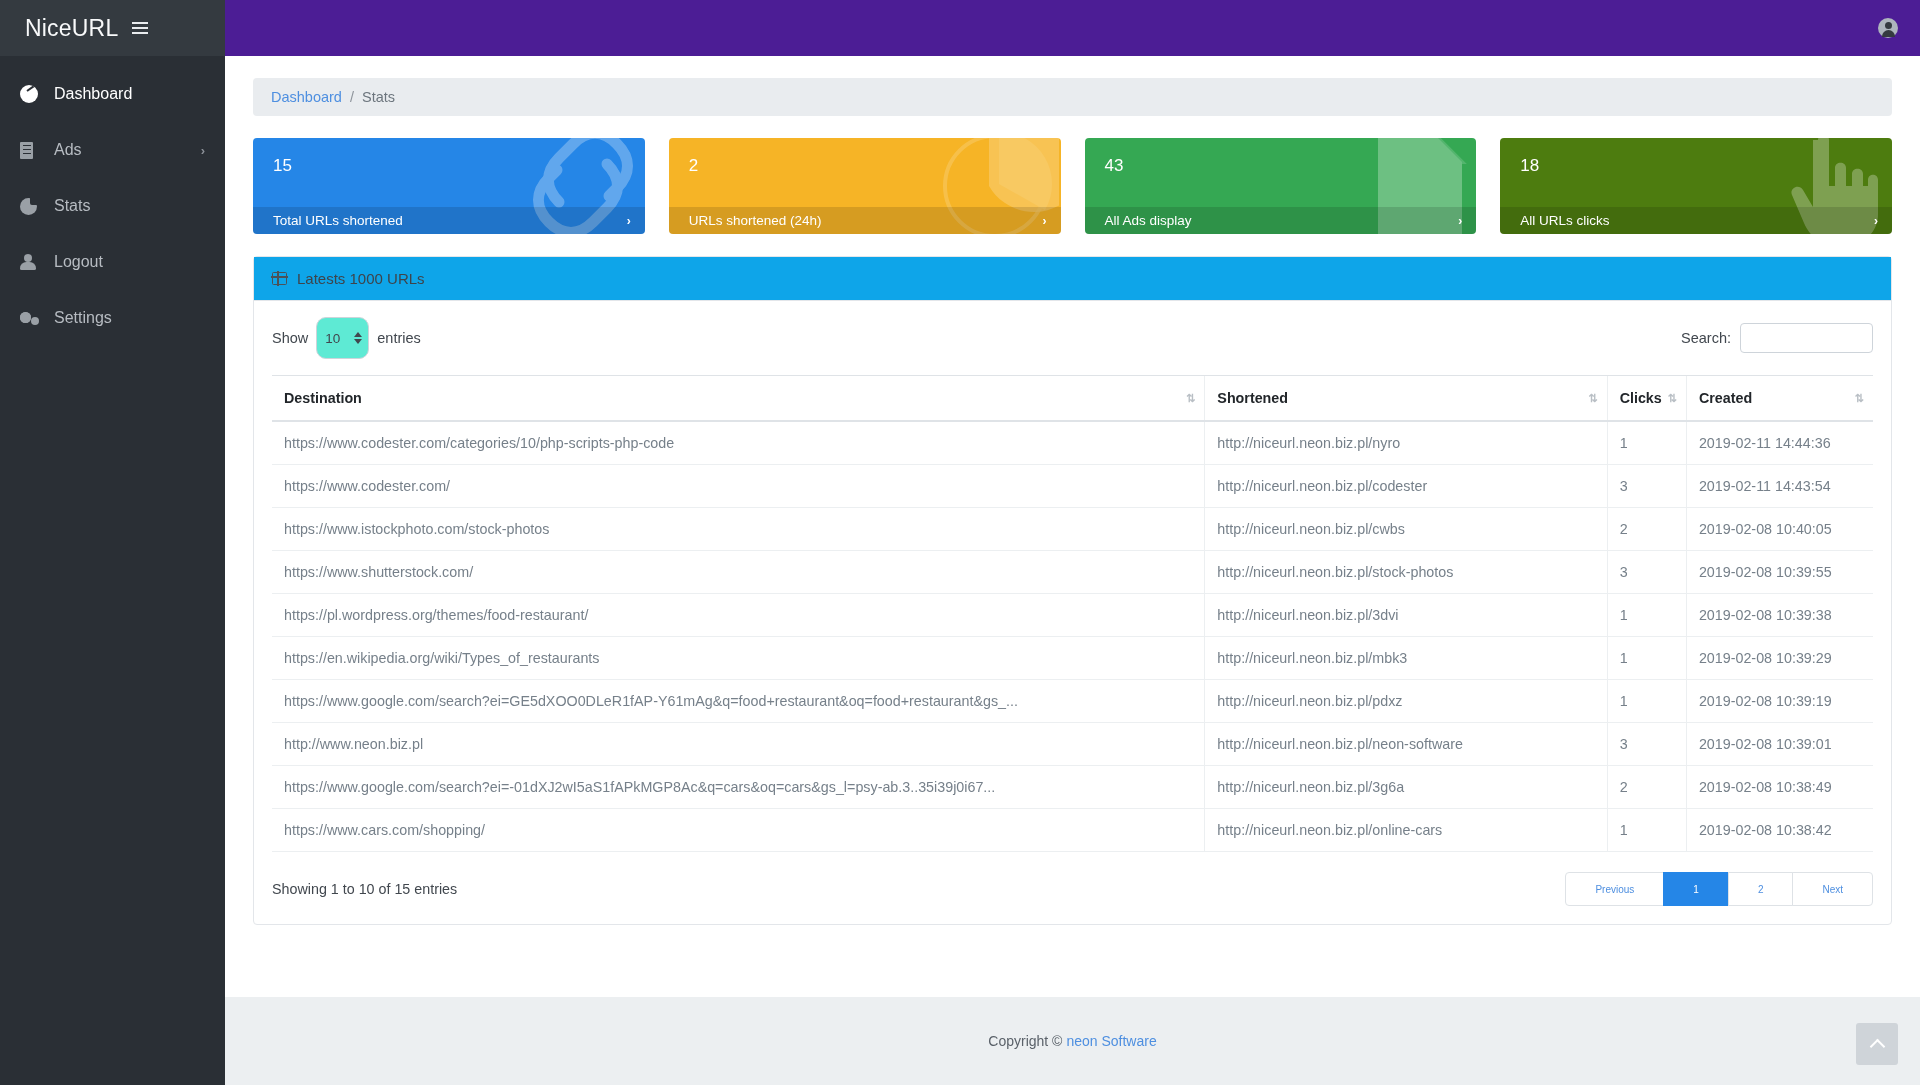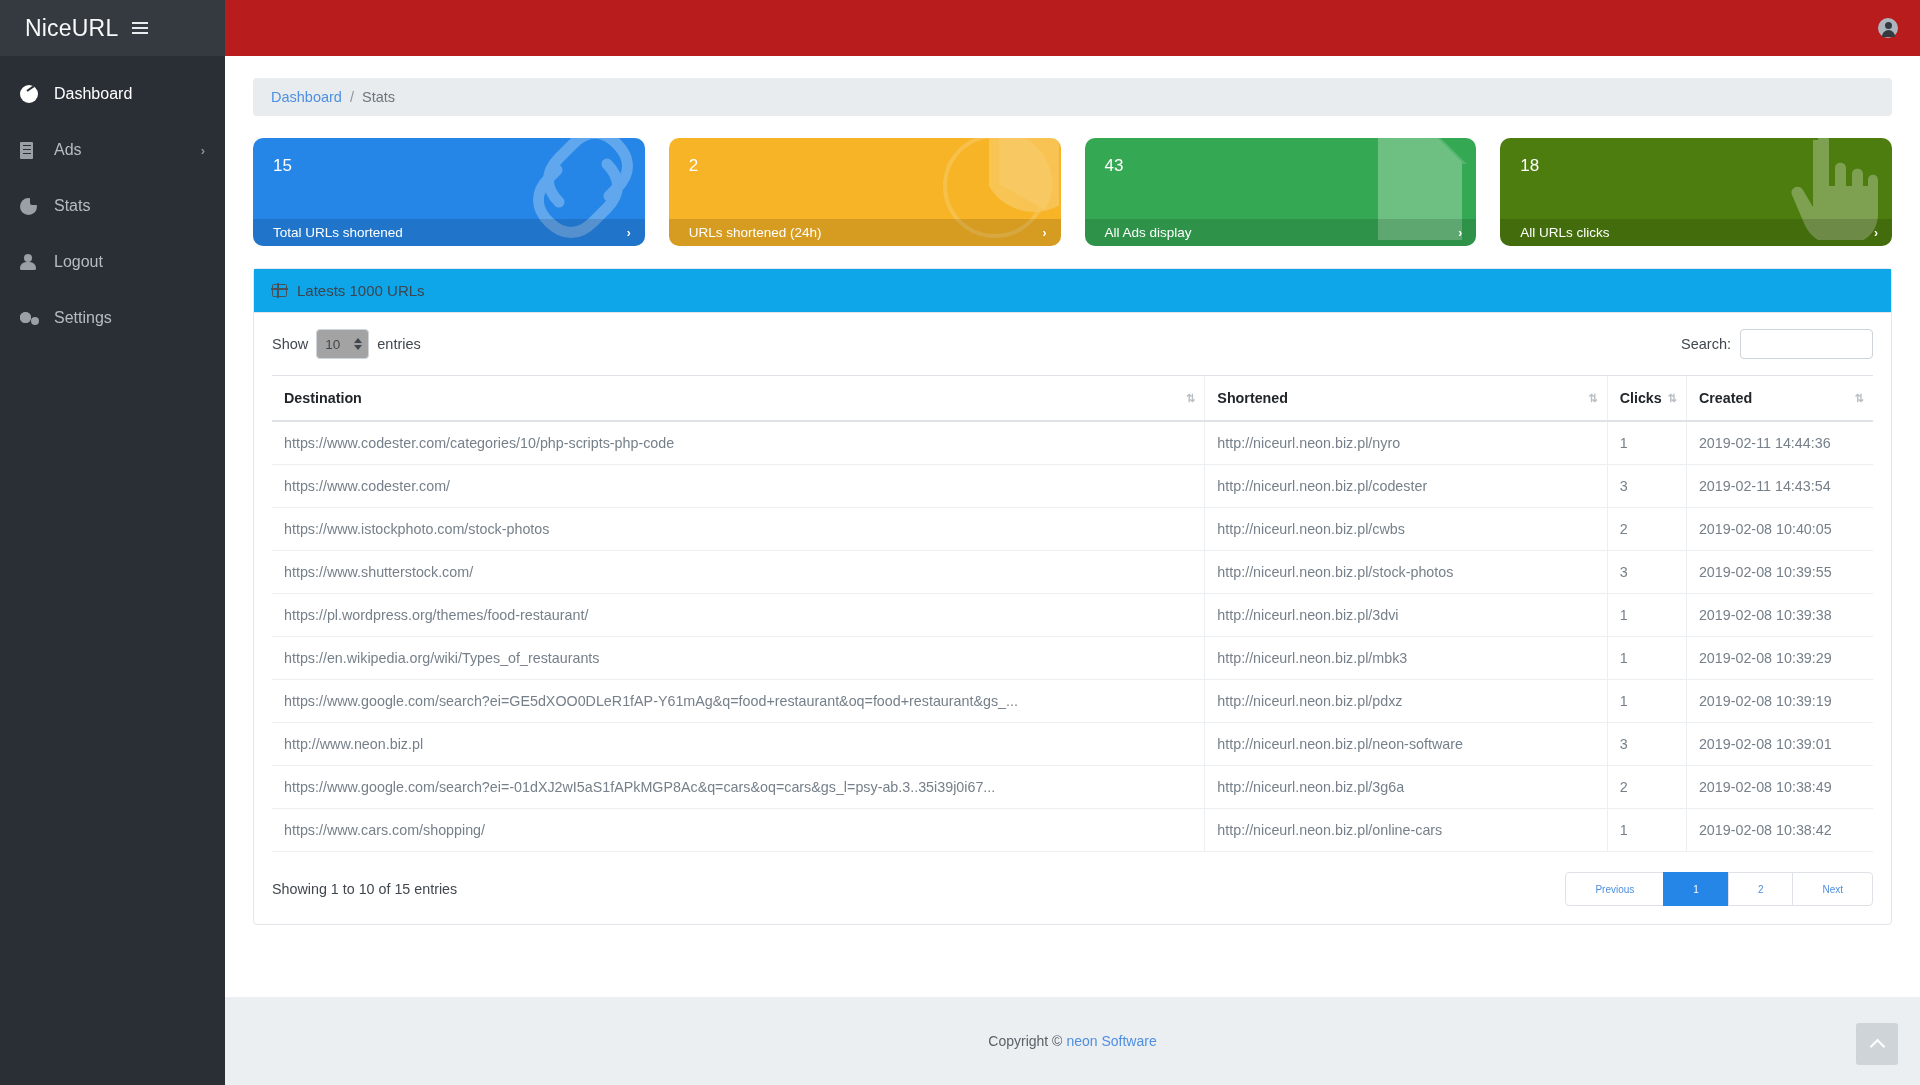--- a/index.html
+++ b/index.html
@@ -7,21 +7,21 @@
     width: 1920px; height: 1085px;
     font-family: "Liberation Sans", sans-serif;
     background: #ffffff;
     overflow: hidden;
   }
 
   
   .topbar {
     position: absolute; top: 0; left: 0;
     width: 1920px; height: 56px;
-    background: #b91c1c;
+    background: #4c1d95;
     display: flex; align-items: center;
   }
   .brand-zone {
     width: 225px; height: 56px;
     background: #343a40;
     display: flex; align-items: center;
     padding-left: 25px; gap: 14px;
   }
   .brand-text { color: #f8f9fa; font-size: 23px; font-weight: 400; letter-spacing: .2px; }
   .hamburger { display: flex; flex-direction: column; gap: 3px; cursor: pointer; }
@@ -126,21 +126,21 @@
   .bc-link { color: #4e8fe0; cursor: pointer; }
   .bc-sep { color: #8e949b; margin: 0 8px; }
   .bc-current { color: #6c757d; }
 
   
   .cards-row {
     display: flex; gap: 24px;
     margin: 22px 28px 0 28px;
   }
   .card {
-    flex: 1; height: 108px; border-radius: 10px;
+    flex: 1; height: 96px; border-radius: 4px;
     position: relative; overflow: hidden; cursor: pointer;
     display: flex; flex-direction: column;
   }
   .card-body { flex: 1; padding: 18px 20px 0 20px; position: relative; z-index: 2; }
   .card-num { color: #fff; font-size: 17px; font-weight: 400; }
   .card-foot {
     height: 27px; background: rgba(0,0,0,.13);
     display: flex; align-items: center; justify-content: space-between;
     padding: 0 14px 0 20px; position: relative; z-index: 2;
   }
@@ -173,22 +173,22 @@
     content:""; position:absolute; top:3px; left:-1.8px; right:-1.8px; height:1.8px; background:#4b5158;
   }
   .ico-table::after {
     content:""; position:absolute; top:-1.8px; bottom:-1.8px; left:4.3px; width:1.8px; background:#4b5158;
   }
   .panel-body { padding: 16px 18px 14px 18px; }
 
   .dt-top { display: flex; align-items: center; justify-content: space-between; margin-bottom: 16px; }
   .dt-length { display: flex; align-items: center; gap: 8px; font-size: 14.5px; color: #41474e; }
   .dt-select {
-    height: 30px; padding: 0 6px 0 8px; min-width: 53px;
-    border: 1px solid #ced4da; border-radius: 4px; background: #a3a3a3;
+    height: 42px; padding: 0 6px 0 8px; min-width: 53px;
+    border: 1px solid #ced4da; border-radius: 10px; background: #5eead4;
     font-size: 13.5px; color: #41474e;
     font-family: "Liberation Sans", sans-serif;
     display: flex; align-items: center; justify-content: space-between; gap: 7px;
     cursor: pointer;
   }
   .spinner { display: flex; flex-direction: column; gap: 2px; line-height: 0; }
   .spin-up { border-left: 4px solid transparent; border-right: 4px solid transparent; border-bottom: 5px solid #41474e; }
   .spin-dn { border-left: 4px solid transparent; border-right: 4px solid transparent; border-top: 5px solid #41474e; }
   .dt-search { display: flex; align-items: center; gap: 9px; font-size: 14.5px; color: #41474e; }
   .dt-search-input {

